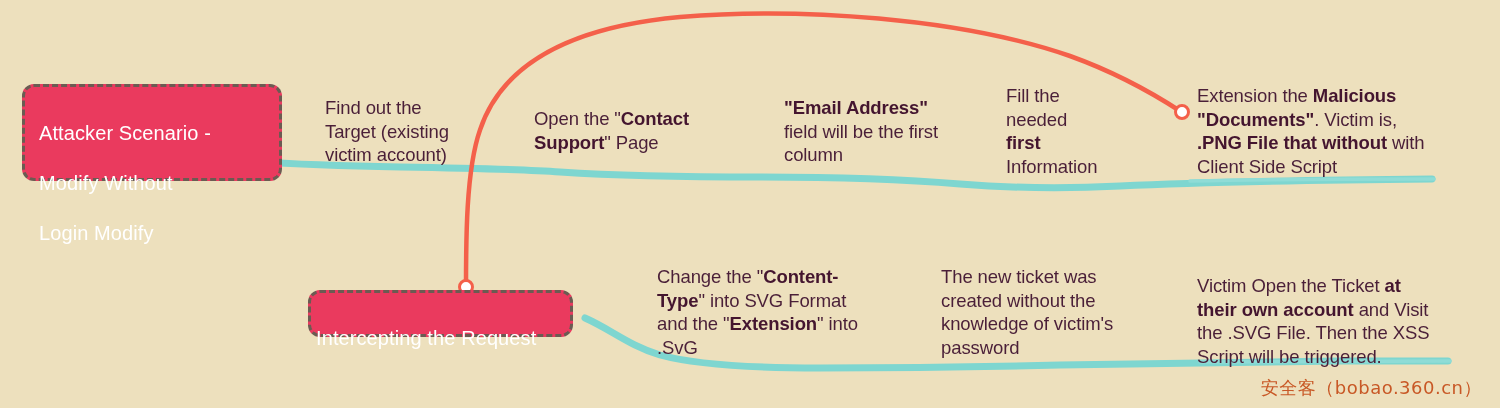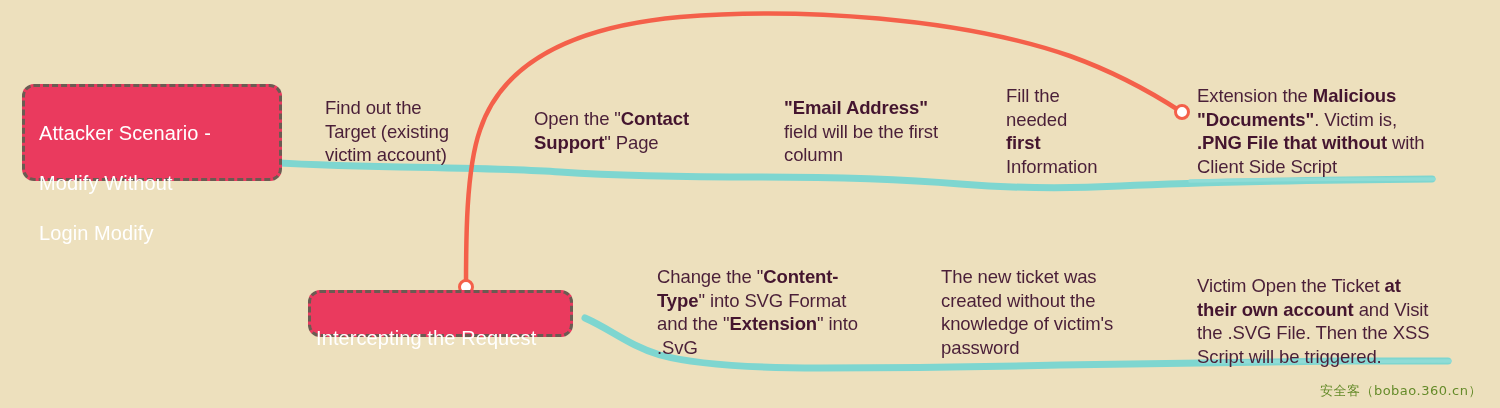--- a/index.html
+++ b/index.html
@@ -51,22 +51,22 @@
     color: #4a1f38;
     font-size: 18.5px;
     line-height: 23.5px;
     letter-spacing: -0.1px;
   }
   .label b { font-weight: bold; color: #44152f; }
   .watermark {
     position: absolute;
     right: 18px;
     bottom: 8px;
-    color: #4d7c0f;
-    font-size: 13px;
+    color: #c2410c;
+    font-size: 18px;
     font-family: "DejaVu Sans", sans-serif;
     opacity: 0.85;
     letter-spacing: 0.5px;
   }
 </style>
 </head>
 <body>
 
 <div id="canvas">
 

